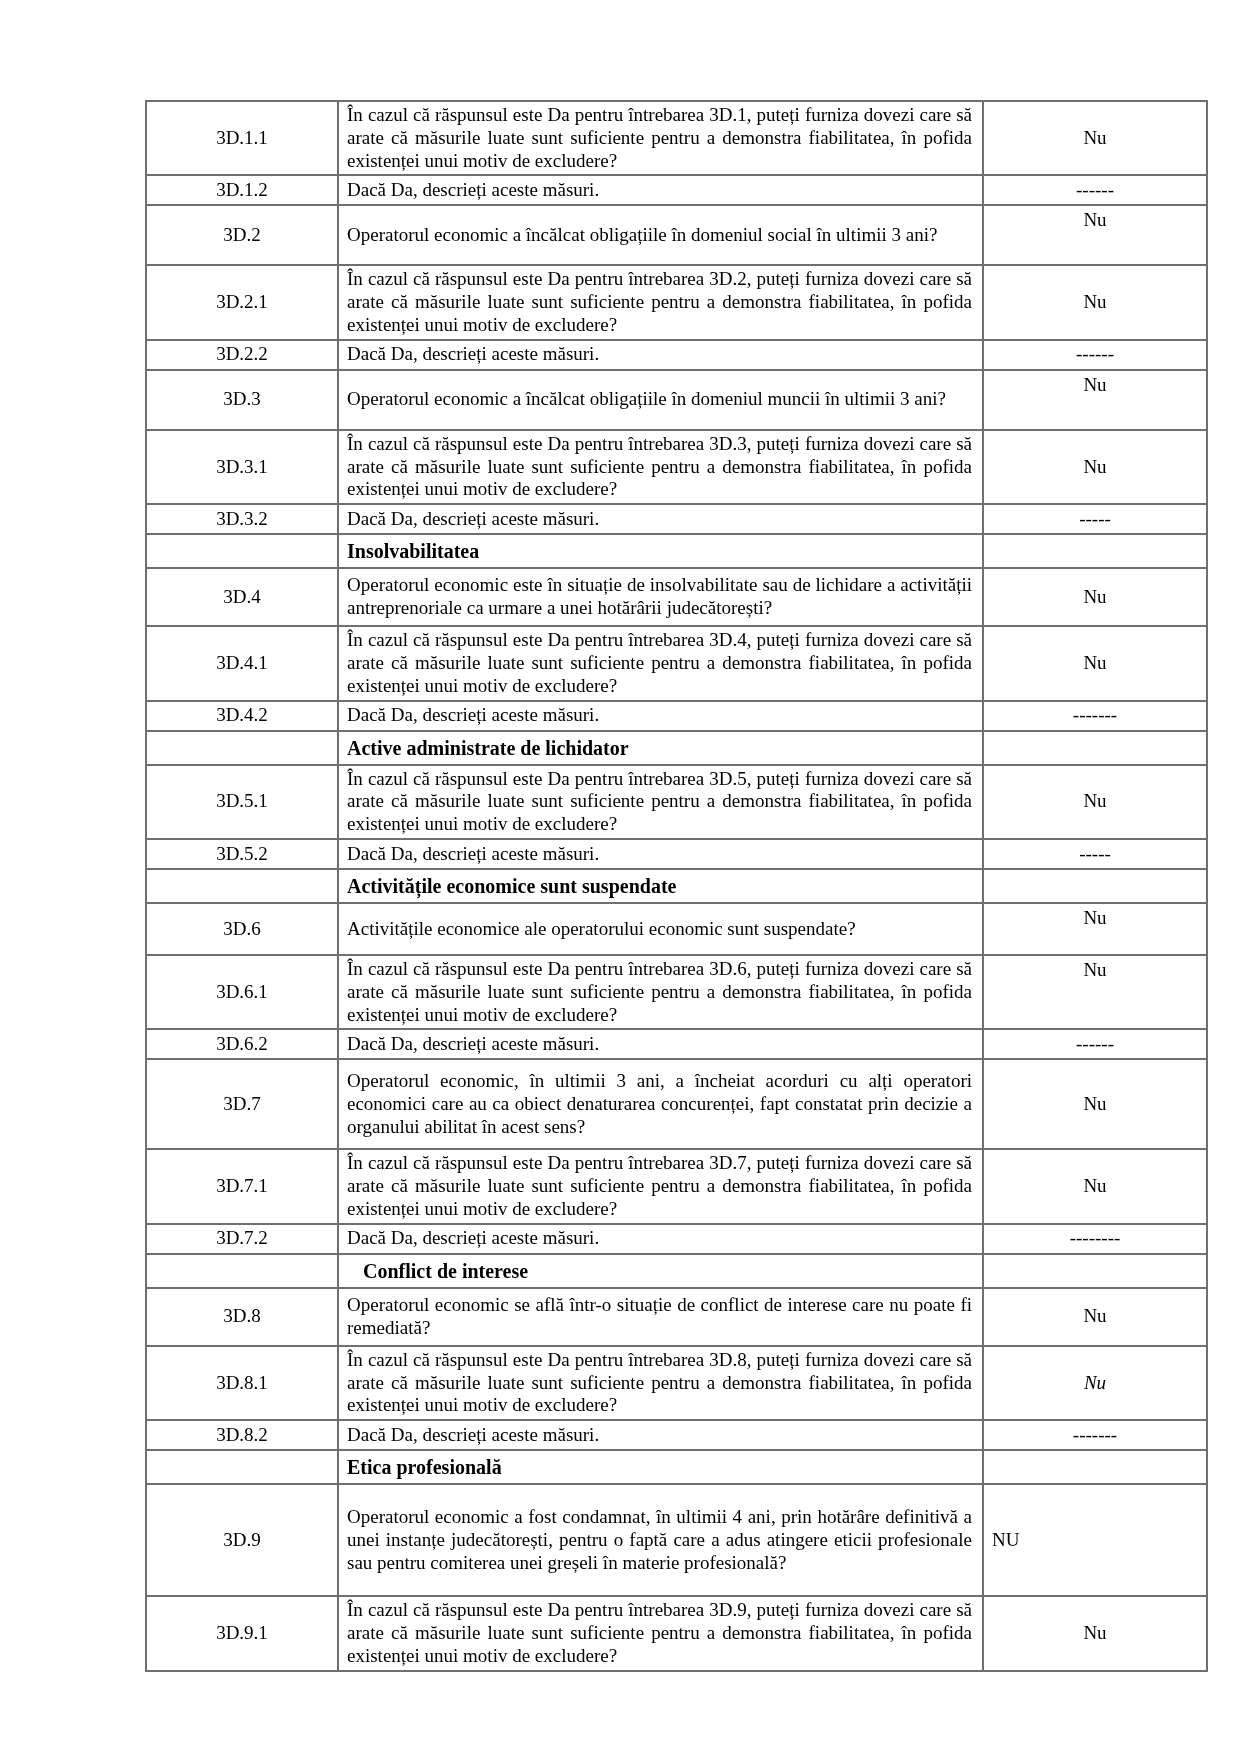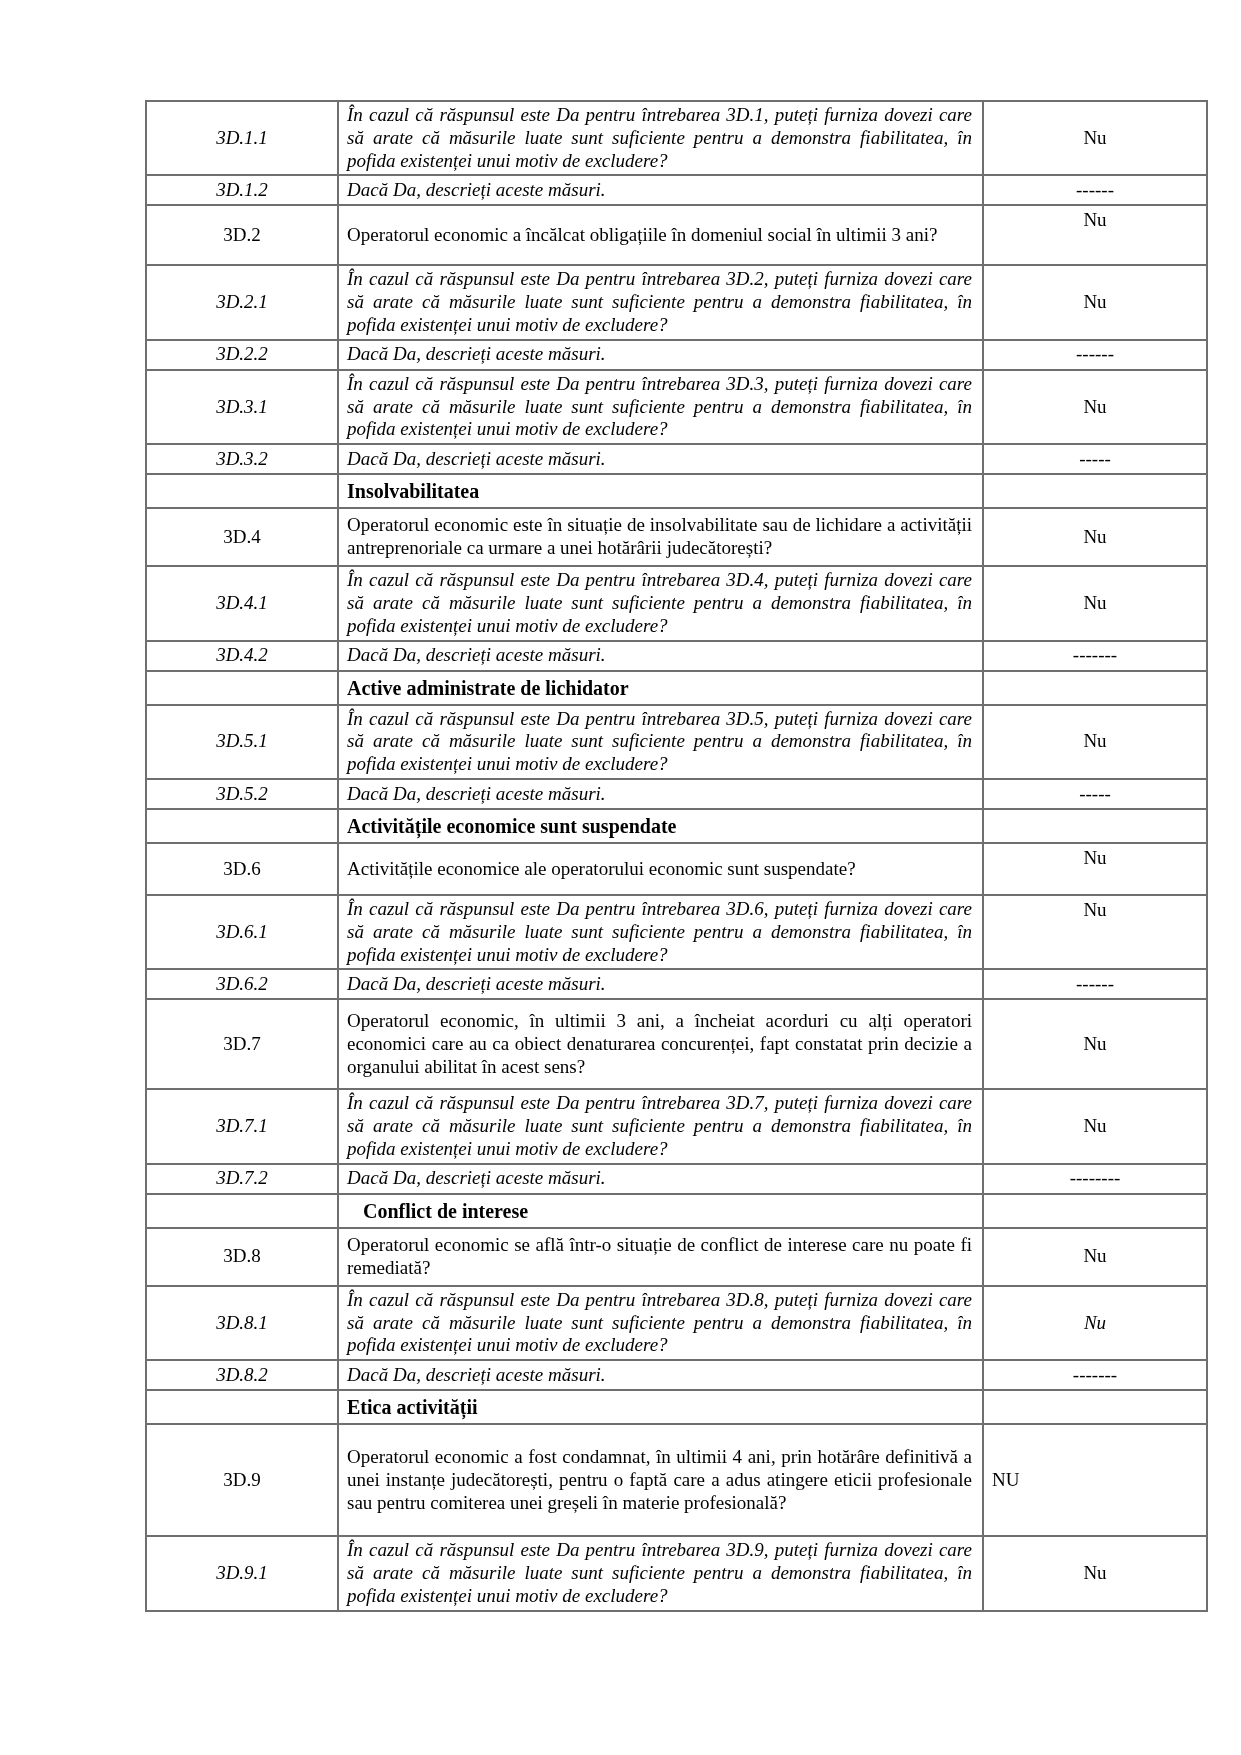--- a/index.html
+++ b/index.html
@@ -35,21 +35,21 @@
     overflow: hidden;
   }
   .c-id { text-align: center; }
   .c-q  { text-align: justify; padding: 2px 10px 2px 8px; }
   .c-a  { text-align: center; }
   td.section {
     font-weight: 700;
     text-align: left;
     font-size: 20px;
   }
-  tr.it .c-id, tr.it .c-q { font-style: italic; }
+  tr.it .c-id, tr.it .c-q { }
   td.v-top  { vertical-align: top; padding-top: 3px; }
   td.h-left { text-align: left; padding-left: 8px; }
   td.it-ans { font-style: italic; }
 </style>
 </head>
 <body>
 
 <div class="page">
   <table class="form-table">
     <colgroup>
@@ -76,20 +76,25 @@
         <tr class="it">
           <td class="c-id">3D.2.1</td>
           <td class="c-q" style="height: 68px;">În cazul că răspunsul este Da pentru întrebarea 3D.2, puteți furniza dovezi care să arate că măsurile luate sunt suficiente pentru a demonstra fiabilitatea, în pofida existenței unui motiv de excludere?</td>
           <td class="c-a">Nu</td>
         </tr>
         <tr class="it">
           <td class="c-id">3D.2.2</td>
           <td class="c-q" style="height: 24px;">Dacă Da, descrieți aceste măsuri.</td>
           <td class="c-a">------</td>
         </tr>
+        <tr>
+          <td class="c-id">3D.3</td>
+          <td class="c-q" style="height: 54px;">Operatorul economic a încălcat obligațiile în domeniul muncii în ultimii 3 ani?</td>
+          <td class="c-a v-top">Nu</td>
+        </tr>
         <tr class="it">
           <td class="c-id">3D.3.1</td>
           <td class="c-q" style="height: 68px;">În cazul că răspunsul este Da pentru întrebarea 3D.3, puteți furniza dovezi care să arate că măsurile luate sunt suficiente pentru a demonstra fiabilitatea, în pofida existenței unui motiv de excludere?</td>
           <td class="c-a">Nu</td>
         </tr>
         <tr class="it">
           <td class="c-id">3D.3.2</td>
           <td class="c-q" style="height: 24px;">Dacă Da, descrieți aceste măsuri.</td>
           <td class="c-a">-----</td>
         </tr>
@@ -178,21 +183,21 @@
           <td class="c-q" style="height: 68px;">În cazul că răspunsul este Da pentru întrebarea 3D.8, puteți furniza dovezi care să arate că măsurile luate sunt suficiente pentru a demonstra fiabilitatea, în pofida existenței unui motiv de excludere?</td>
           <td class="c-a it-ans">Nu</td>
         </tr>
         <tr class="it">
           <td class="c-id">3D.8.2</td>
           <td class="c-q" style="height: 24px;">Dacă Da, descrieți aceste măsuri.</td>
           <td class="c-a">-------</td>
         </tr>
         <tr>
           <td class="c-id"></td>
-          <td class="c-q section" style="height: 28px;">Etica activității</td>
+          <td class="c-q section" style="height: 28px;">Etica profesională</td>
           <td class="c-a"></td>
         </tr>
         <tr>
           <td class="c-id">3D.9</td>
           <td class="c-q" style="height: 106px;">Operatorul economic a fost condamnat, în ultimii 4 ani, prin hotărâre definitivă a unei instanțe judecătorești, pentru o faptă care a adus atingere eticii profesionale sau pentru comiterea unei greșeli în materie profesională?</td>
           <td class="c-a h-left">NU</td>
         </tr>
         <tr class="it">
           <td class="c-id">3D.9.1</td>
           <td class="c-q" style="height: 64px;">În cazul că răspunsul este Da pentru întrebarea 3D.9, puteți furniza dovezi care să arate că măsurile luate sunt suficiente pentru a demonstra fiabilitatea, în pofida existenței unui motiv de excludere?</td>

